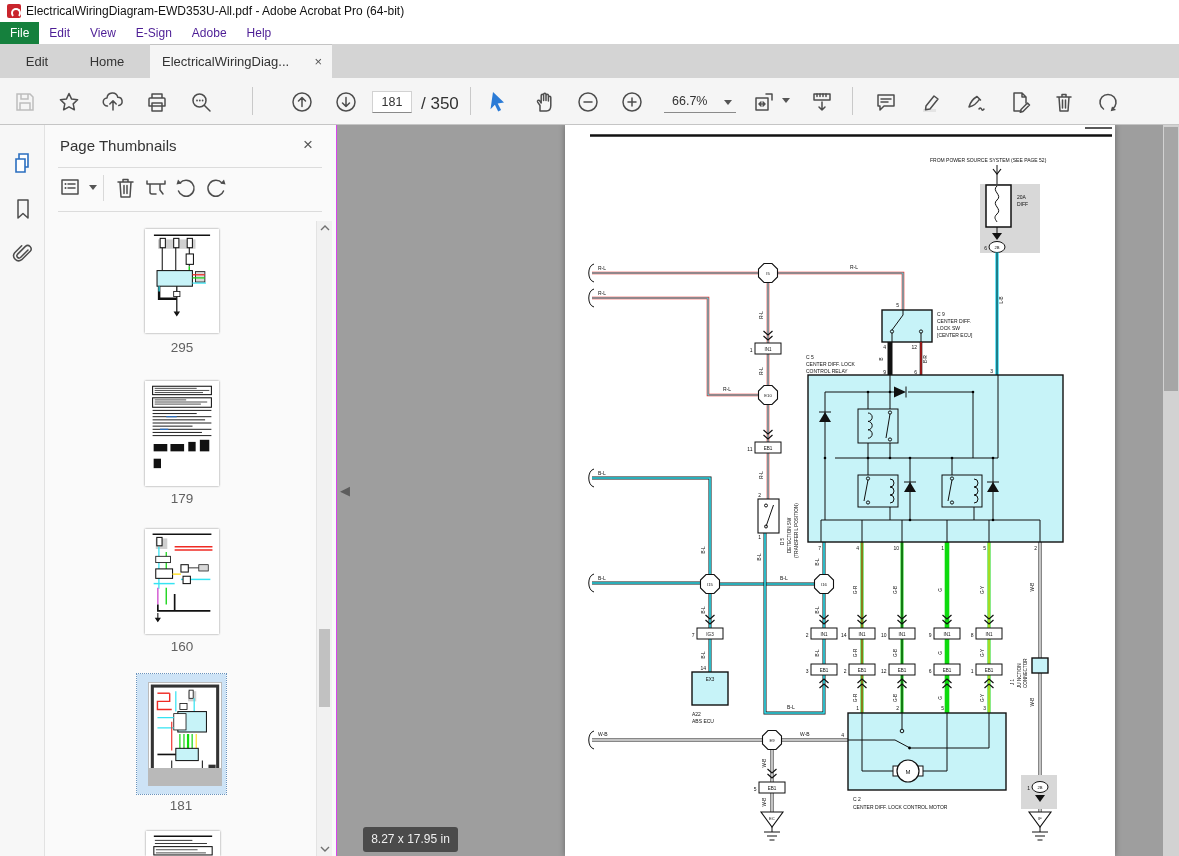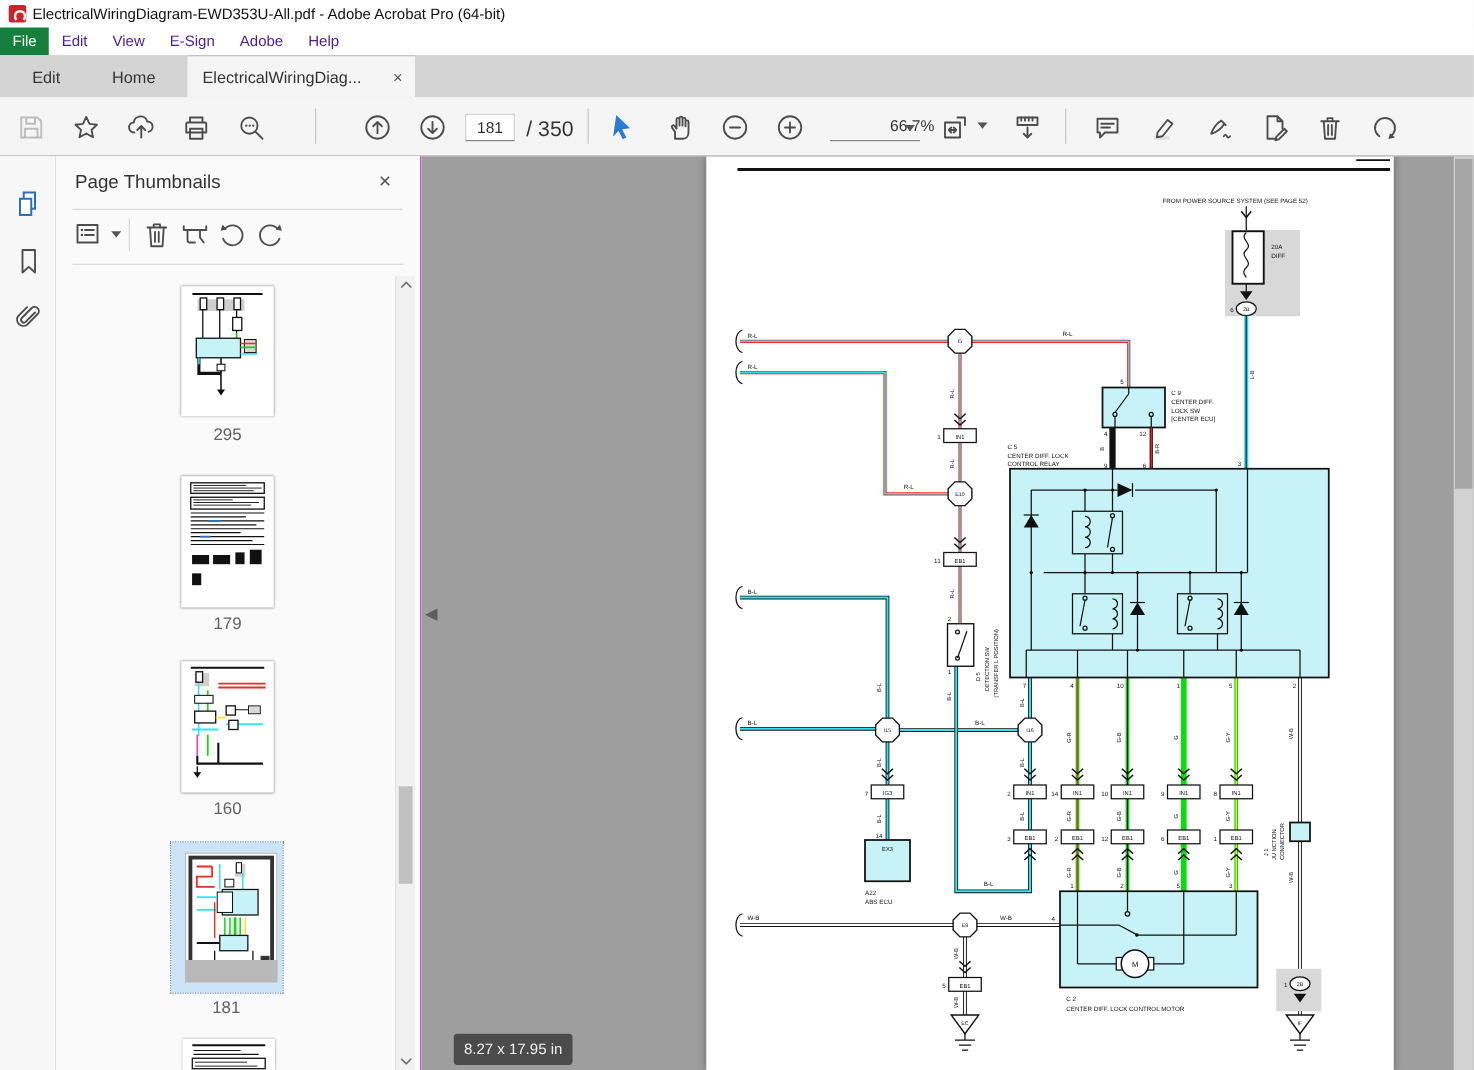--- a/index.html
+++ b/index.html
@@ -20,21 +20,21 @@
   #tab-doc { left:150px; width:182px; background:#f5f5f5; justify-content:flex-start; padding-left:12px; border-top:1px solid #c4c4c4;}
   #tab-doc .x { position:absolute; right:10px; top:9px; font-size:13px; color:#555; }
   
   #toolbar { position:absolute; left:0; top:78px; width:1179px; height:47px; background:#f5f5f5; border-bottom:1px solid #c5c5c5; }
   .tbtn { position:absolute; top:12px; width:24px; height:24px; }
   .tbtn svg { width:24px; height:24px; }
   .tb-div { position:absolute; top:9px; width:1px; height:28px; background:#c9c9c9; }
   #pagebox { position:absolute; left:372px; top:13px; width:40px; height:22px; background:#fff; border:1px solid #d2d2d2; border-bottom:1px solid #8a8a8a; font-size:12.5px; color:#333; text-align:center; line-height:21px; }
   #pagetotal { position:absolute; left:421px; top:16px; font-size:17px; color:#333; }
   #zoombox { position:absolute; left:664px; top:13px; width:72px; height:22px; border-bottom:1px solid #8a8a8a; font-size:12.5px; color:#333; }
-  #zoombox .z { position:absolute; left:8px; top:3px;margin-left:40px; }
+  #zoombox .z { position:absolute; left:8px; top:3px; }
   .caret { width:0; height:0; border-left:4px solid transparent; border-right:4px solid transparent; border-top:5px solid #555; position:absolute; }
   
   #rail { position:absolute; left:0; top:125px; width:45px; height:731px; background:#f7f7f7; border-right:1px solid #e2e2e2; }
   .rbtn { position:absolute; left:11px; width:24px; height:24px; }
   
   #panel { position:absolute; left:45px; top:125px; width:292px; height:731px; background:#fafafa; border-right:1px solid #d946ef; }
   #panel .ptitle { position:absolute; left:15px; top:12px; font-size:15px; color:#333; }
   #panel .pclose { position:absolute; left:258px; top:10px; font-size:17px; color:#555; }
   .phr { position:absolute; left:13px; width:264px; height:1px; background:#dcdcdc; }
   .pbtn { position:absolute; top:50px; width:26px; height:26px; }

